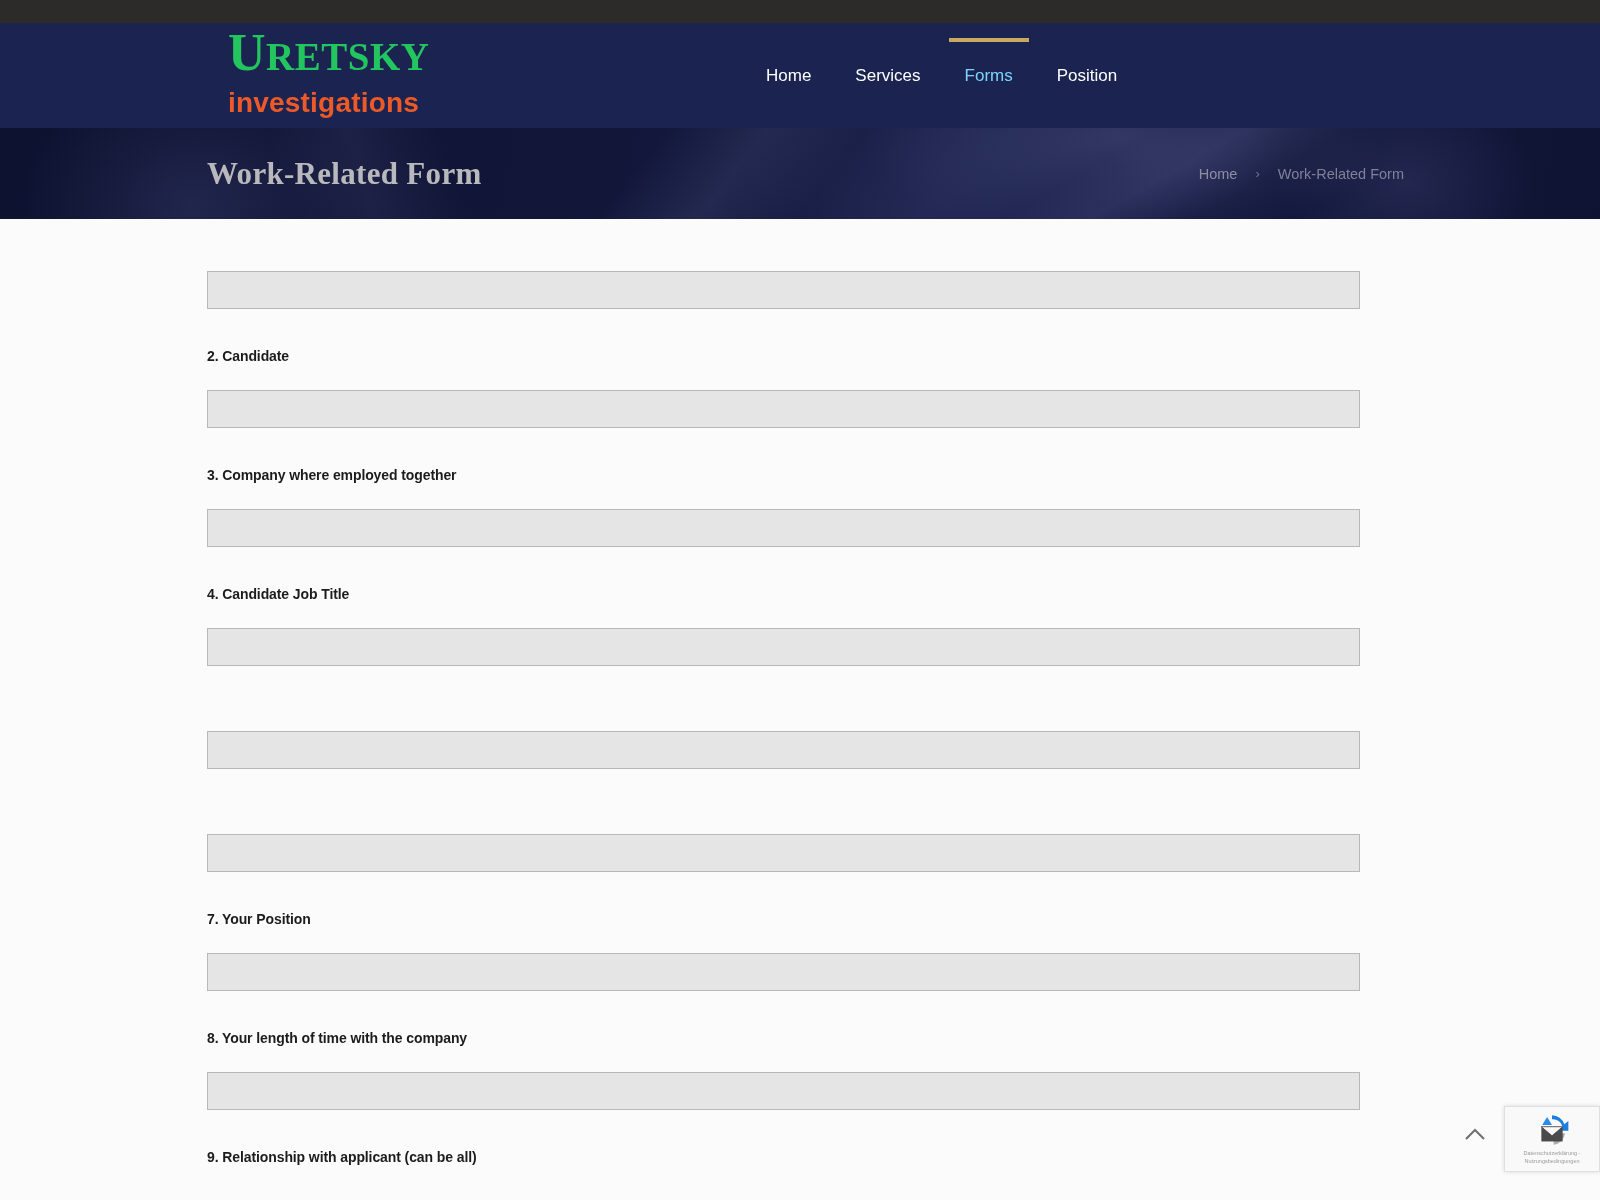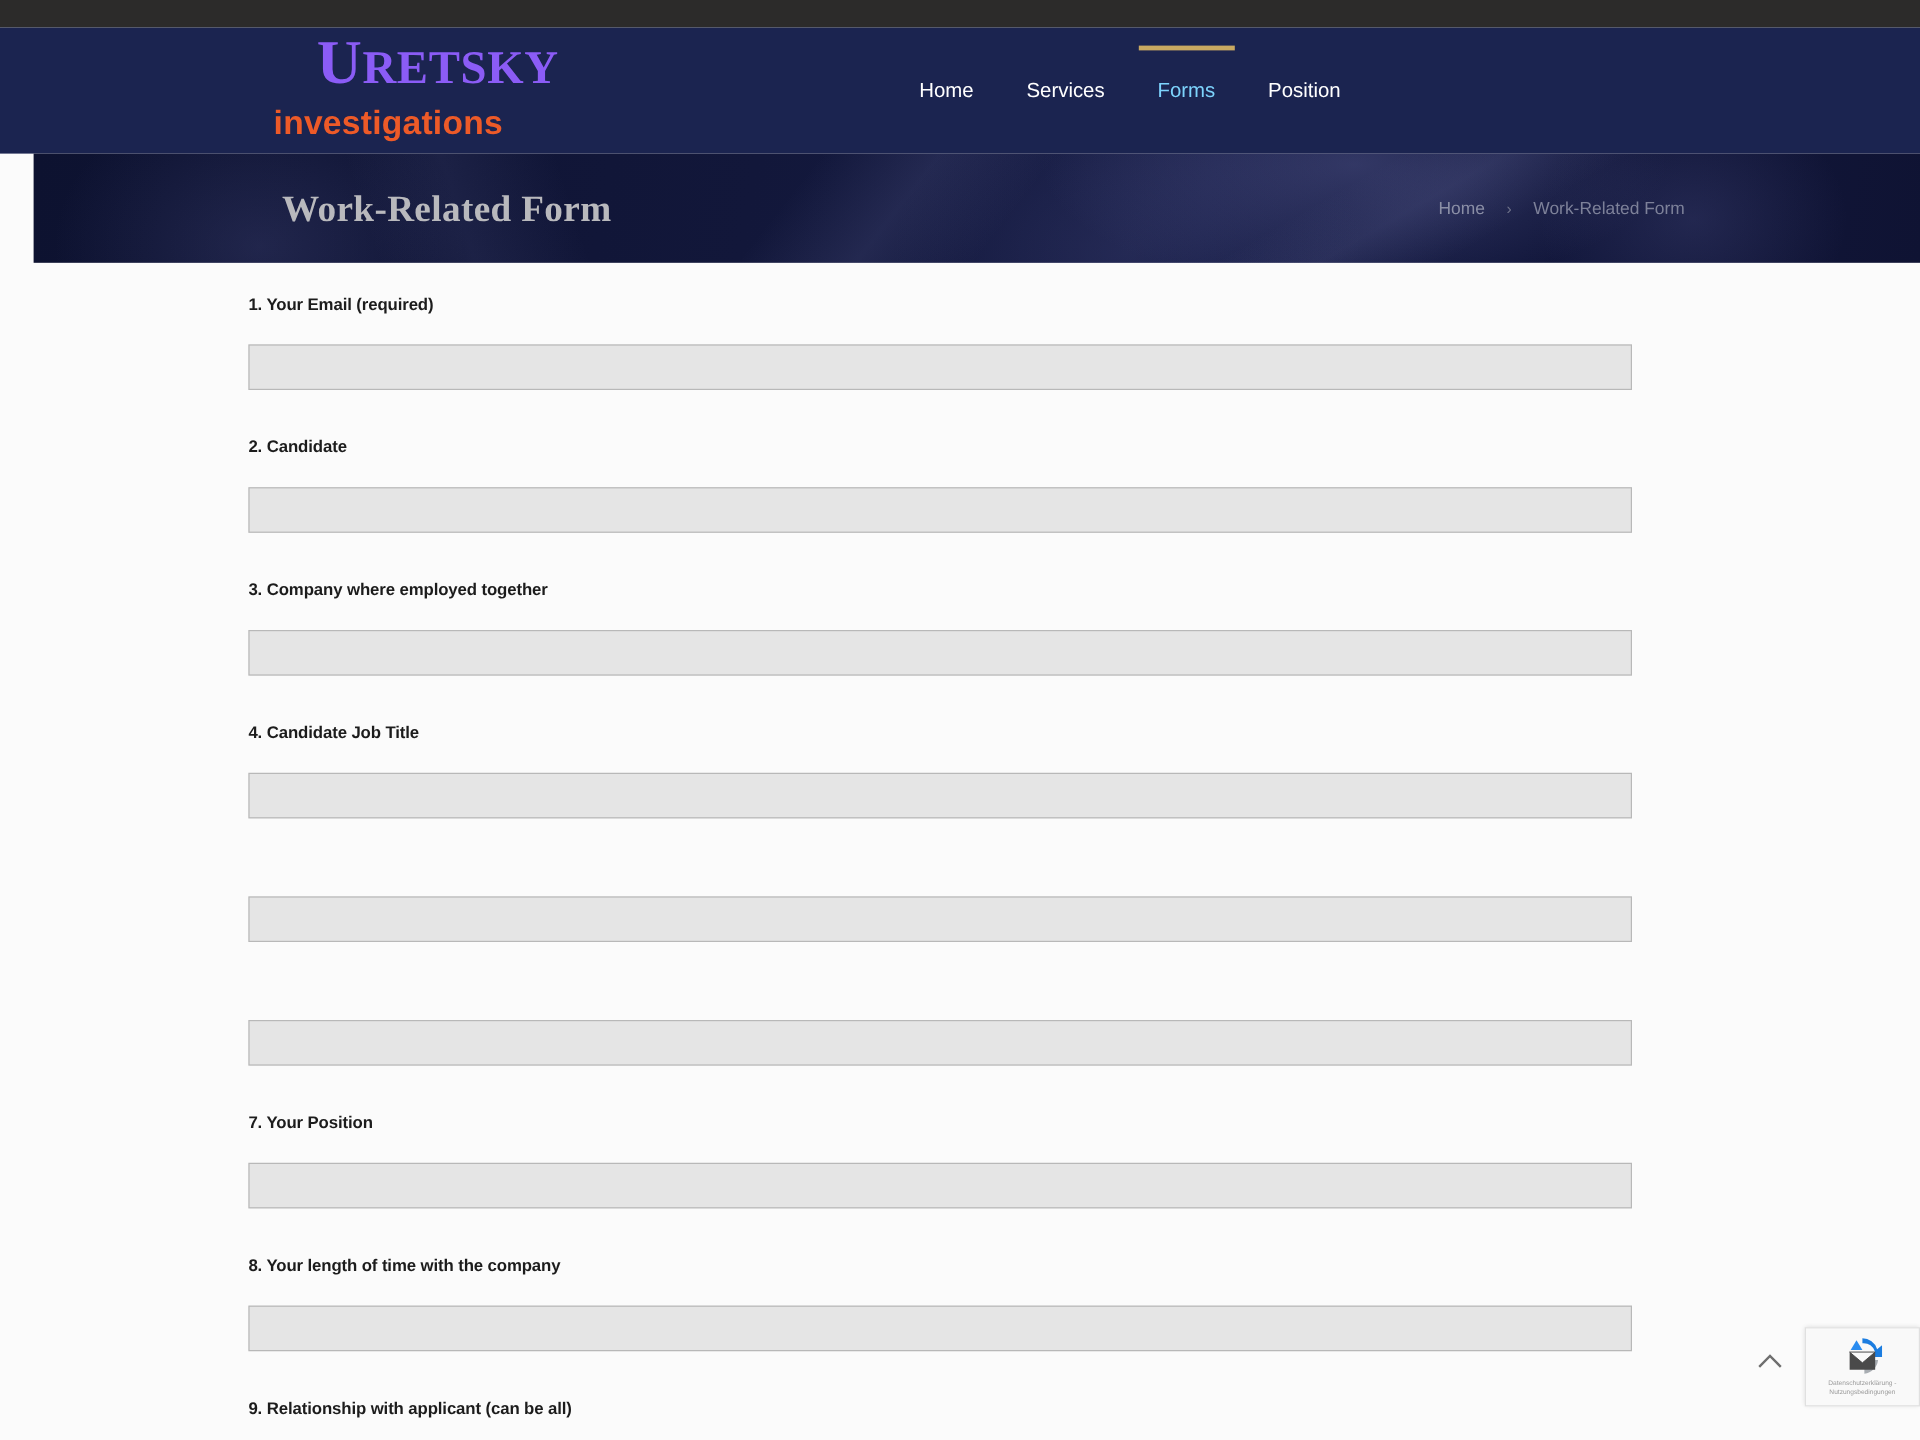--- a/index.html
+++ b/index.html
@@ -24,27 +24,26 @@
     display: flex;
     align-items: center;
     position: relative;
   }
   .logo {
     margin-left: 228px;
     line-height: 1;
     user-select: none;
   }
   .logo-top {
-    color: #8b5cf6;
+    color: #22c55e;
     font-family: "Liberation Serif", serif;
     font-weight: bold;
     font-size: 39px;
     letter-spacing: 0.5px;
     display: block;
-    margin-left: 36px;
   }
   .logo-top .cap { font-size: 52px; line-height: 0.7; }
   .logo-bottom {
     color: #ed5a28;
     font-family: "Liberation Sans", sans-serif;
     font-weight: bold;
     font-size: 28px;
     letter-spacing: 0.2px;
     display: block;
     margin-top: 13px;
@@ -85,21 +84,20 @@
   .banner {
     height: 91px;
     position: relative;
     overflow: hidden;
     background:
       radial-gradient(ellipse 420px 170px at 70% 10%, rgba(92,96,150,0.42), rgba(0,0,0,0) 62%),
       radial-gradient(ellipse 300px 220px at 58% 90%, rgba(70,74,125,0.30), rgba(0,0,0,0) 65%),
       radial-gradient(ellipse 260px 200px at 12% 85%, rgba(80,84,140,0.28), rgba(0,0,0,0) 66%),
       radial-gradient(ellipse 200px 160px at 88% 60%, rgba(84,88,146,0.26), rgba(0,0,0,0) 64%),
       linear-gradient(100deg, #0d1230 0%, #12173a 38%, #161c45 62%, #0f1333 100%);
-    margin-left: 28px;
   }
   .banner::before {
     
     content: "";
     position: absolute; inset: 0;
     background:
       linear-gradient(128deg, rgba(120,124,180,0.00) 40%, rgba(120,124,180,0.16) 46%, rgba(120,124,180,0.00) 52%),
       linear-gradient(72deg, rgba(110,115,175,0.00) 18%, rgba(110,115,175,0.13) 23%, rgba(110,115,175,0.00) 29%),
       linear-gradient(150deg, rgba(130,134,190,0.00) 66%, rgba(130,134,190,0.12) 71%, rgba(130,134,190,0.00) 77%);
   }
@@ -220,21 +218,20 @@
       <span class="crumb-link">Home</span>
       <span class="sep">›</span>
       <span class="crumb-current">Work-Related Form</span>
     </div>
   </div>
 </section>
 
 <main class="form-wrap">
 
   <div class="field">
-    <div class="field-label">1. Your Email (required)</div>
     <div class="sp-label-input"></div>
     <input class="field-input" type="text" placeholder="" style="">
   </div>
   <div class="sp-input-label"></div>
 
   <div class="field">
     <div class="field-label">2. Candidate</div>
     <div class="sp-label-input"></div>
     <input class="field-input" type="text" placeholder="" style="">
   </div>

